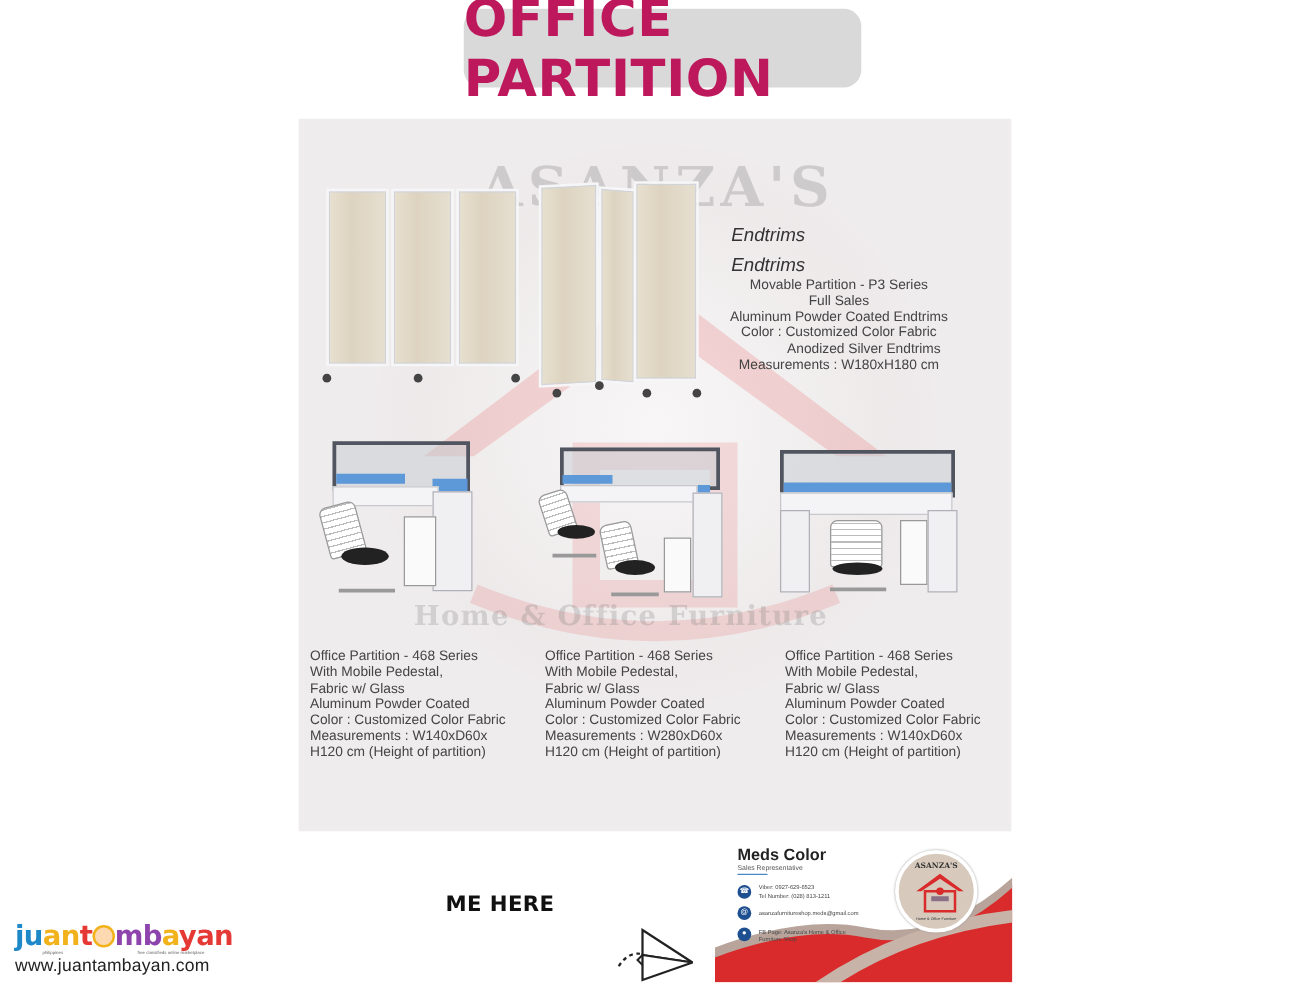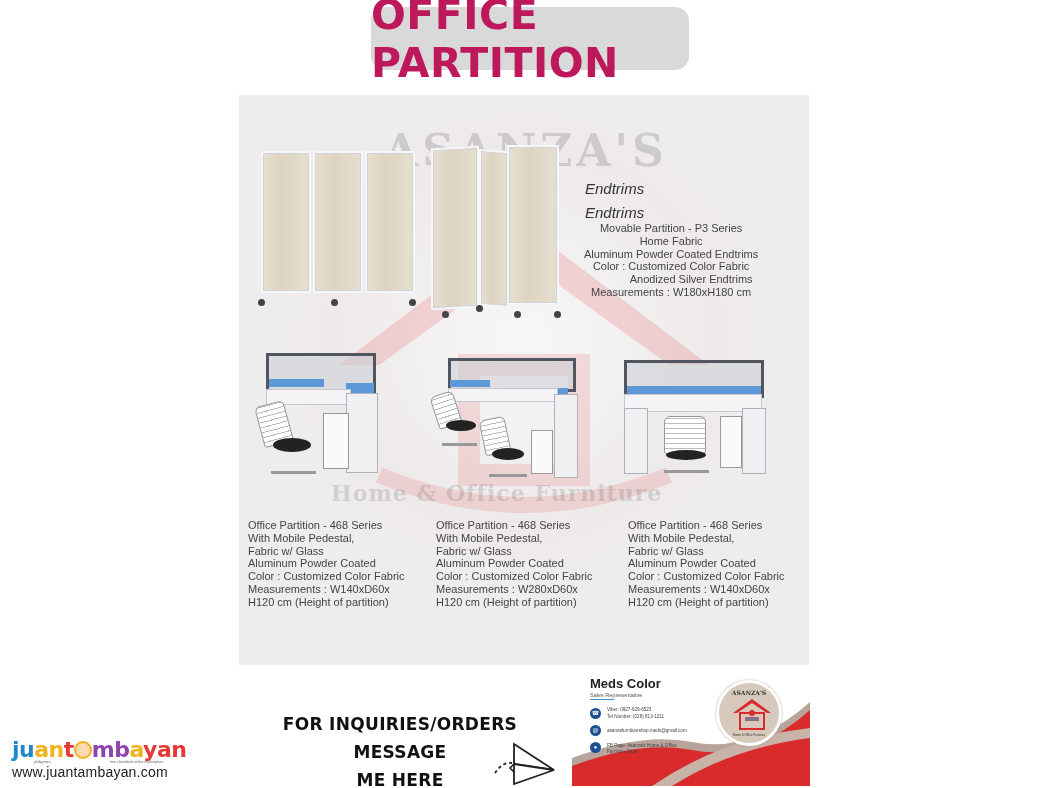--- a/index.html
+++ b/index.html
@@ -120,21 +120,21 @@
     <div class="wheel" style="left:275px;top:216px;"></div>
     <div class="wheel" style="left:315px;top:216px;"></div>
   </div>
 
   <div class="movable-heading">
     <div>Endtrims</div>
     <div>Endtrims</div>
   </div>
   <div class="spec-list" style="left:345px;top:127px;text-align:center;">
     <div>Movable Partition - P3 Series</div>
-    <div>Home Fabric</div>
+    <div>Full Sales</div>
     <div>Aluminum Powder Coated Endtrims</div>
     <div>Color : Customized Color Fabric</div>
     <div class="indent">Anodized Silver Endtrims</div>
     <div>Measurements : W180xH180 cm</div>
   </div>
 
   <div class="desk" style="left:12px;top:258px;width:140px;height:130px;">
     <div class="frame" style="left:15px;top:0;width:110px;height:40px;"></div>
     <div class="blue" style="left:18px;top:26px;width:55px;height:8px;"></div>
     <div class="blue" style="left:95px;top:30px;width:28px;height:18px;"></div>
@@ -198,21 +198,20 @@
     <div>With Mobile Pedestal,</div>
     <div>Fabric w/ Glass</div>
     <div>Aluminum Powder Coated</div>
     <div>Color : Customized Color Fabric</div>
     <div>Measurements : W140xD60x</div>
     <div>H120 cm (Height of partition)</div>
   </div>
 </div>
 
 <div class="inquiry">
-  <div>FOR INQUIRIES/ORDERS MESSAGE</div>
   <div>ME HERE</div>
 </div>
 <svg style="position:absolute;left:492px;top:738px;width:66px;height:48px;" viewBox="0 0 66 48">
   <path d="M3,35 Q10,24 20,25" fill="none" stroke="#222" stroke-width="1.8" stroke-dasharray="3,3"></path>
   <polygon points="22,6 62,32 22,26" fill="#fff" stroke="#222" stroke-width="1.8"></polygon>
   <polygon points="22,26 62,32 22,46" fill="#fff" stroke="#222" stroke-width="1.8"></polygon>
   <polyline points="22,26 18,30 22,34" fill="none" stroke="#222" stroke-width="1.6"></polyline>
 </svg>
 
 <div class="card">

